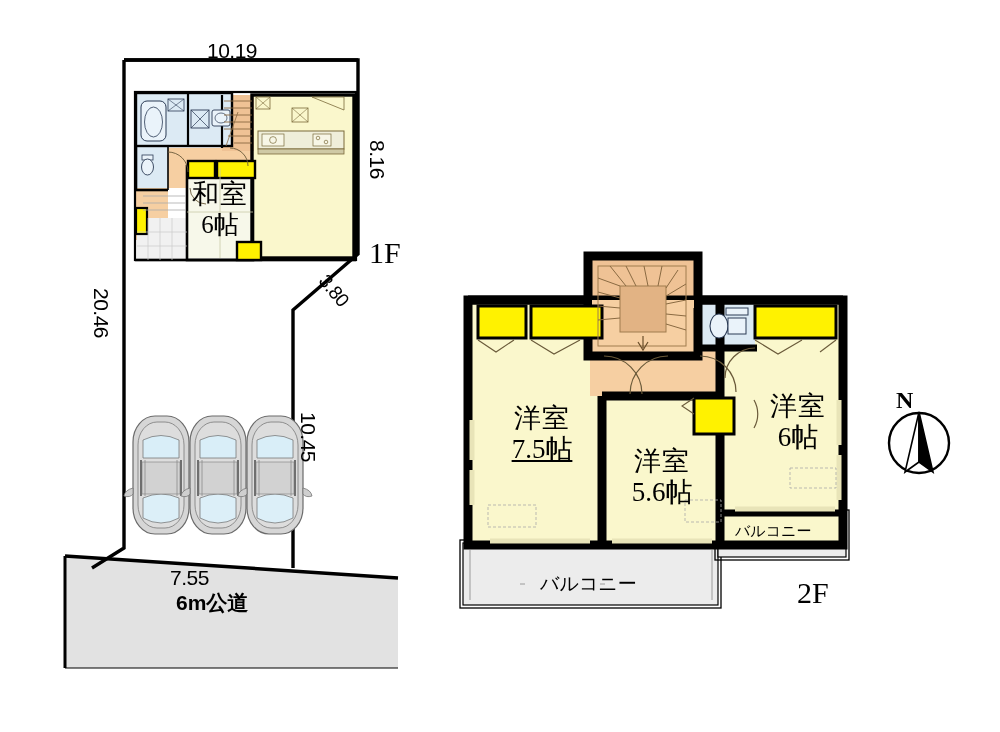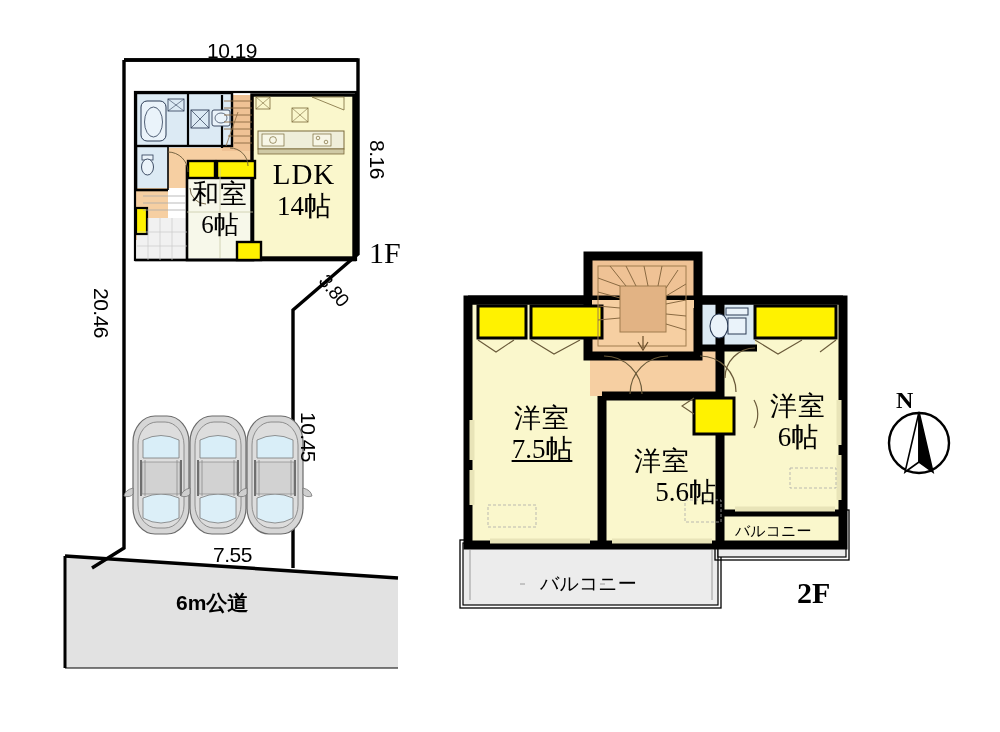--- a/index.html
+++ b/index.html
@@ -341,46 +341,42 @@
 <div class="lbl dim" style="left:207px; top:40px;">10.19</div>
 
 <div class="lbl dim rot90" style="left:388px; top:140px;">8.16</div>
 
 <div class="lbl dim rot38" style="left:330px; top:271px; font-size:19px;">3.80</div>
 
 <div class="lbl dim rot90" style="left:319px; top:412px;">10.45</div>
 
 <div class="lbl dim rot90" style="left:112px; top:288px;">20.46</div>
 
-<div class="lbl dim" style="left:170px; top:544px;margin-left:43px;">7.55</div>
+<div class="lbl dim" style="left:170px; top:567px;">7.55</div>
 
 <div class="lbl roadlbl" style="left:176px; top:592px;">6m公道</div>
 
 <div class="lbl floorTag" style="left:369px; top:238px;">1F</div>
 
-<div class="lbl room" style="left:258px; top:160px; width:92px;">
-  <span class="r1" style="font-size:29px;">LDK</span>
-  <span class="r2" style="font-size:27px;">14帖</span>
-</div>
 
 <div class="lbl room" style="left:180px; top:181px; width:80px;">
   <span class="r1" style="font-size:27px;">和室</span>
   <span class="r2" style="font-size:25px;">6帖</span>
 </div>
 
-<div class="lbl floorTag" style="left:797px; top:578px;font-weight:bold;">2F</div>
+<div class="lbl floorTag" style="left:797px; top:578px;">2F</div>
 
 <div class="lbl room" style="left:490px; top:405px; width:104px;">
   <span class="r1" style="font-size:27px;">洋室</span>
   <span class="r2" style="font-size:27px;text-decoration:underline;">7.5帖</span>
 </div>
 
 <div class="lbl room" style="left:608px; top:448px; width:108px;">
   <span class="r1" style="font-size:27px;">洋室</span>
-  <span class="r2" style="font-size:27px;text-align:right;">5.6帖</span>
+  <span class="r2" style="font-size:27px;">5.6帖</span>
 </div>
 
 <div class="lbl room" style="left:750px; top:393px; width:96px;">
   <span class="r1" style="font-size:27px;">洋室</span>
   <span class="r2" style="font-size:27px;">6帖</span>
 </div>
 
 <div class="lbl balc" style="left:540px; top:574px;">バルコニー</div>
 
 <div class="lbl balcSm" style="left:735px; top:524px;">バルコニー</div>

